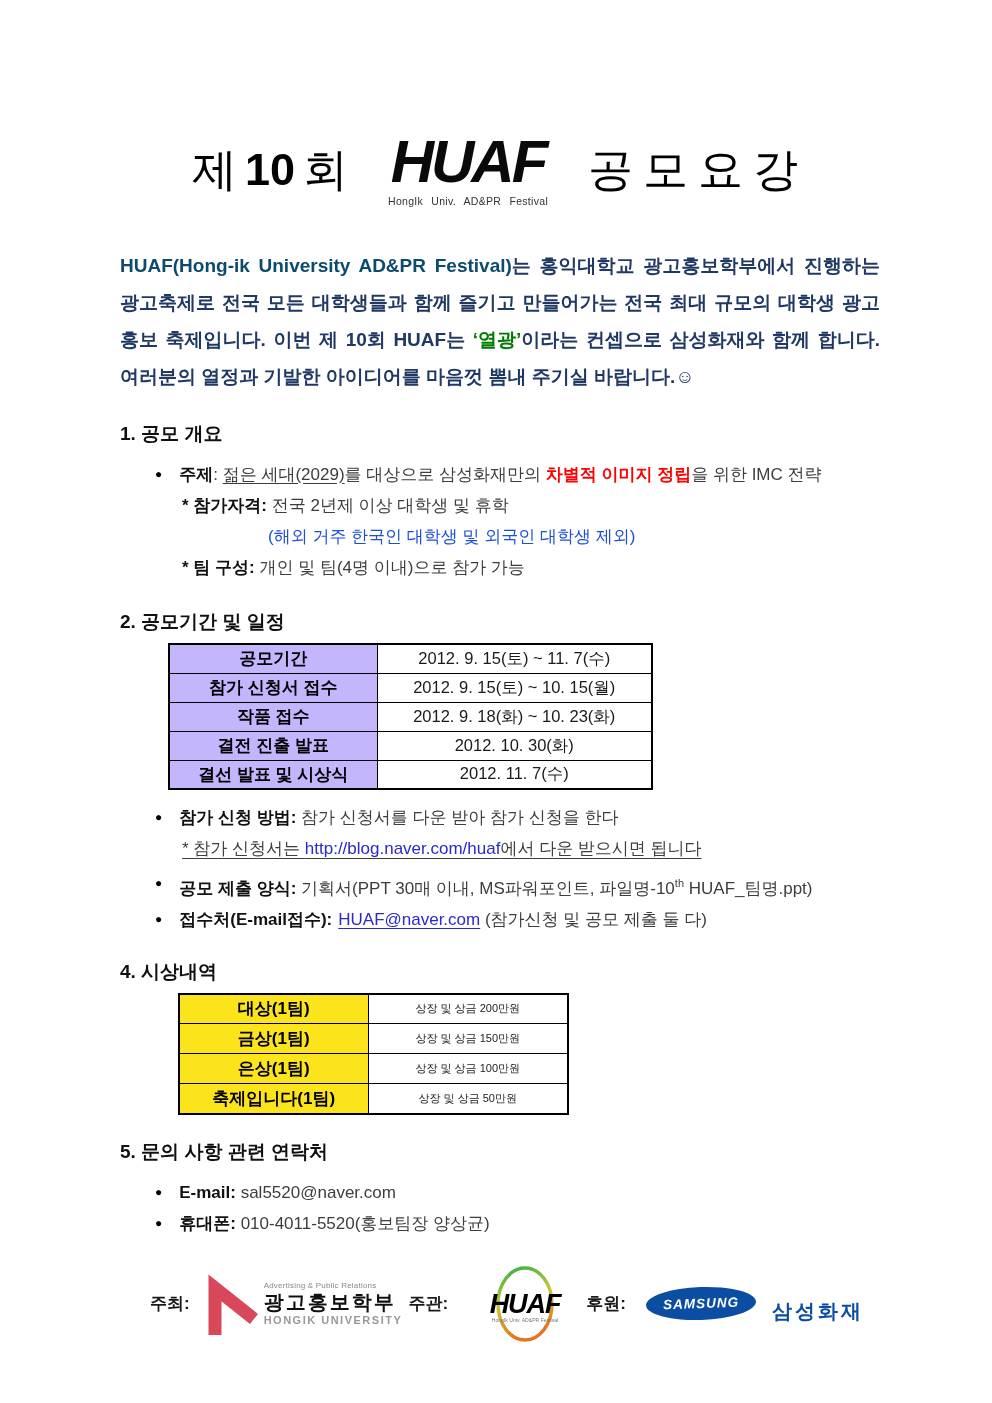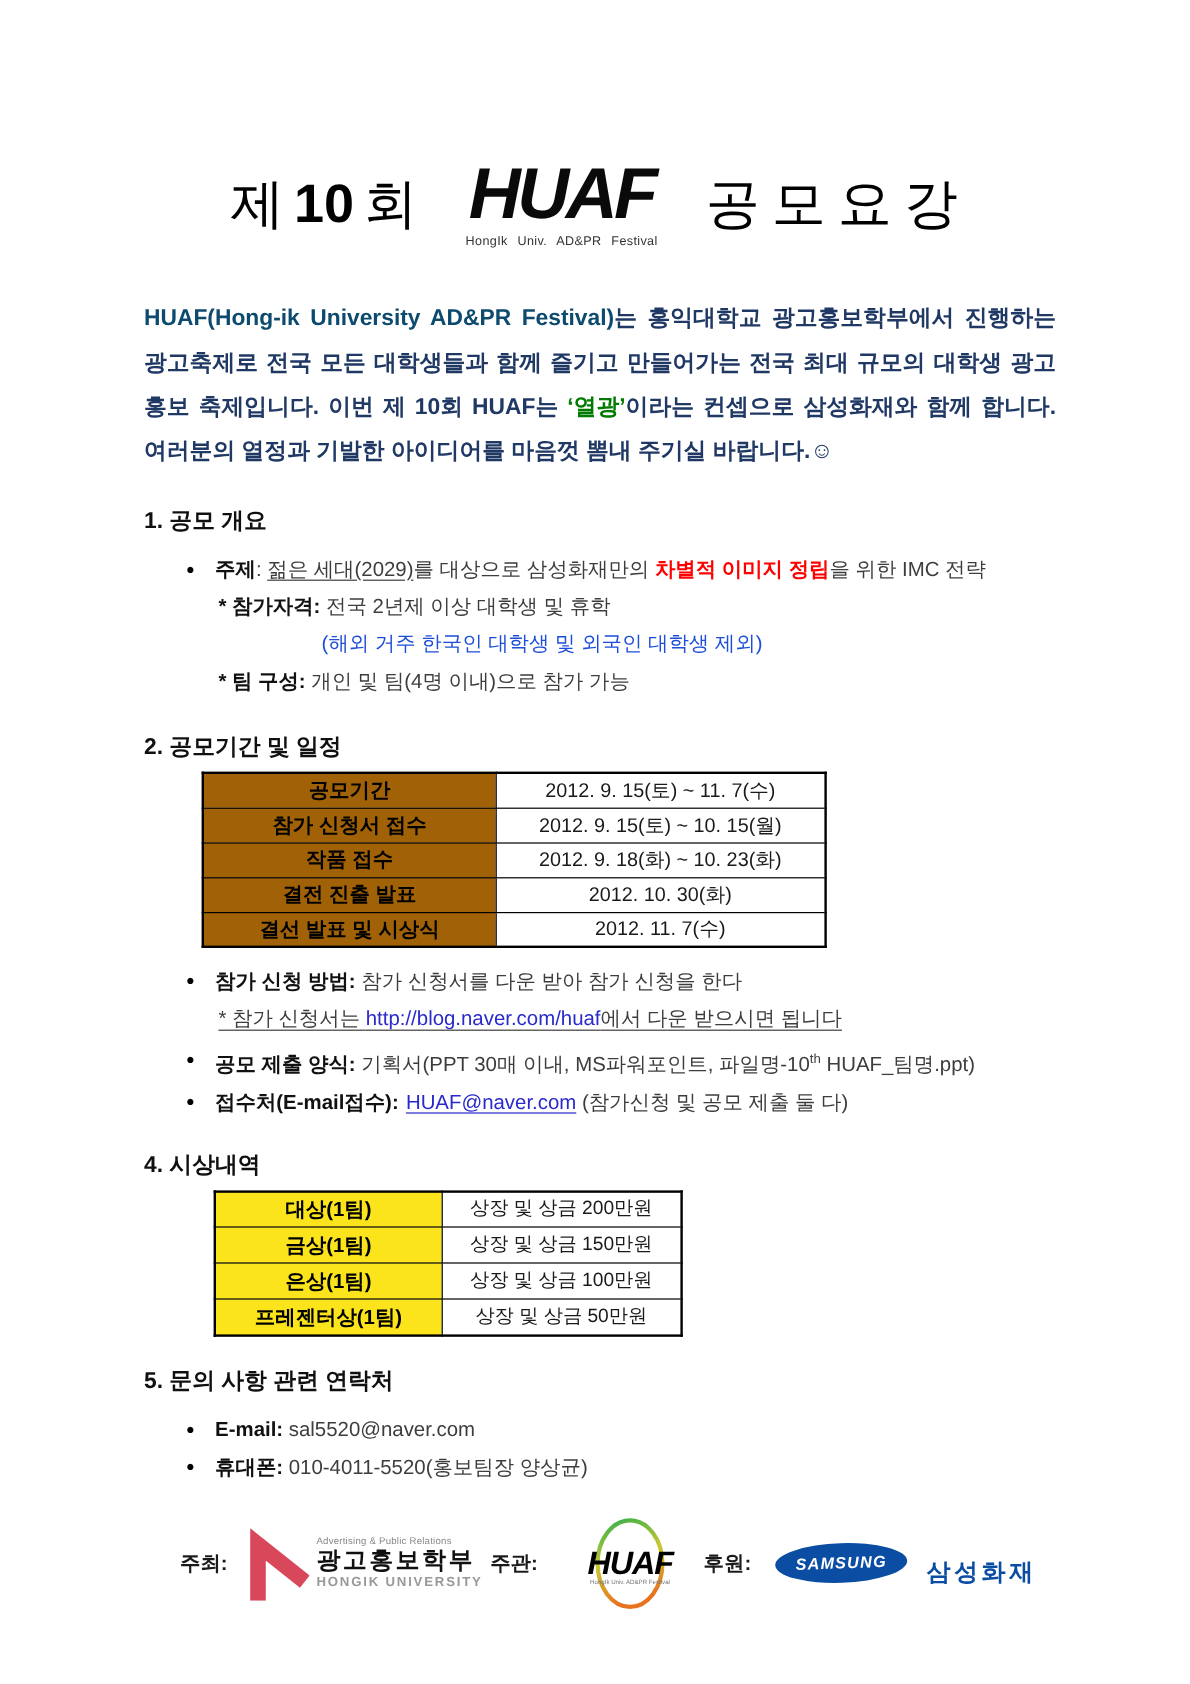--- a/index.html
+++ b/index.html
@@ -65,25 +65,25 @@
   .ul-line { text-decoration:underline; text-underline-offset:4px; color:#3d3d3d; }
   .link { color:#2929CC; cursor:pointer; }
   .link-ul { text-decoration:underline; text-underline-offset:3px; }
   .gap { margin-left:6px; }
   sup { font-size:11px; }
 
   
   table { border-collapse:collapse; border:2px solid #000; }
   td { border:1px solid #000; text-align:center; vertical-align:middle; }
   .t-sched { margin:8px 0 0 48px; }
-  .t-sched td.lab { width:244px; height:29px; background:#a16207; font-weight:700; font-size:17px; color:#000; }
+  .t-sched td.lab { width:208px; height:29px; background:#c4b5fd; font-weight:700; font-size:17px; color:#000; }
   .t-sched td.val { width:275px; font-size:16.5px; color:#1a1a1a; }
   .t-award { margin:8px 0 0 58px; }
   .t-award td.lab { width:189px; height:30px; background:#FCE41C; font-weight:700; font-size:17px; color:#000; }
-  .t-award td.val { width:200px; font-size:16px; color:#1a1a1a; }
+  .t-award td.val { width:200px; font-size:11px; color:#1a1a1a; }
 
   
   .footer {
     margin-top:26px; display:flex; align-items:center;
     justify-content:space-between; padding:0 16px 0 30px;
   }
   .f-group { display:flex; align-items:center; }
   .f-label { font-size:17px; font-weight:600; color:#1a1a1a; }
 
   .dept-logo { display:flex; align-items:center; margin-left:14px; }
@@ -192,21 +192,21 @@
         </tr>
         <tr>
           <td class="lab">금상(1팀)</td>
           <td class="val">상장 및 상금 150만원</td>
         </tr>
         <tr>
           <td class="lab">은상(1팀)</td>
           <td class="val">상장 및 상금 100만원</td>
         </tr>
         <tr>
-          <td class="lab">프레젠터상(1팀)</td>
+          <td class="lab">축제입니다(1팀)</td>
           <td class="val">상장 및 상금 50만원</td>
         </tr>
       </tbody>
     </table>
 
     <div class="sec-h m5">5. 문의 사항 관련 연락처</div>
     <div class="bullet-row first-gap">
       <span class="bullet">●</span>
       <span><b>E-mail:</b><span> sal5520@naver.com</span></span>
     </div>

